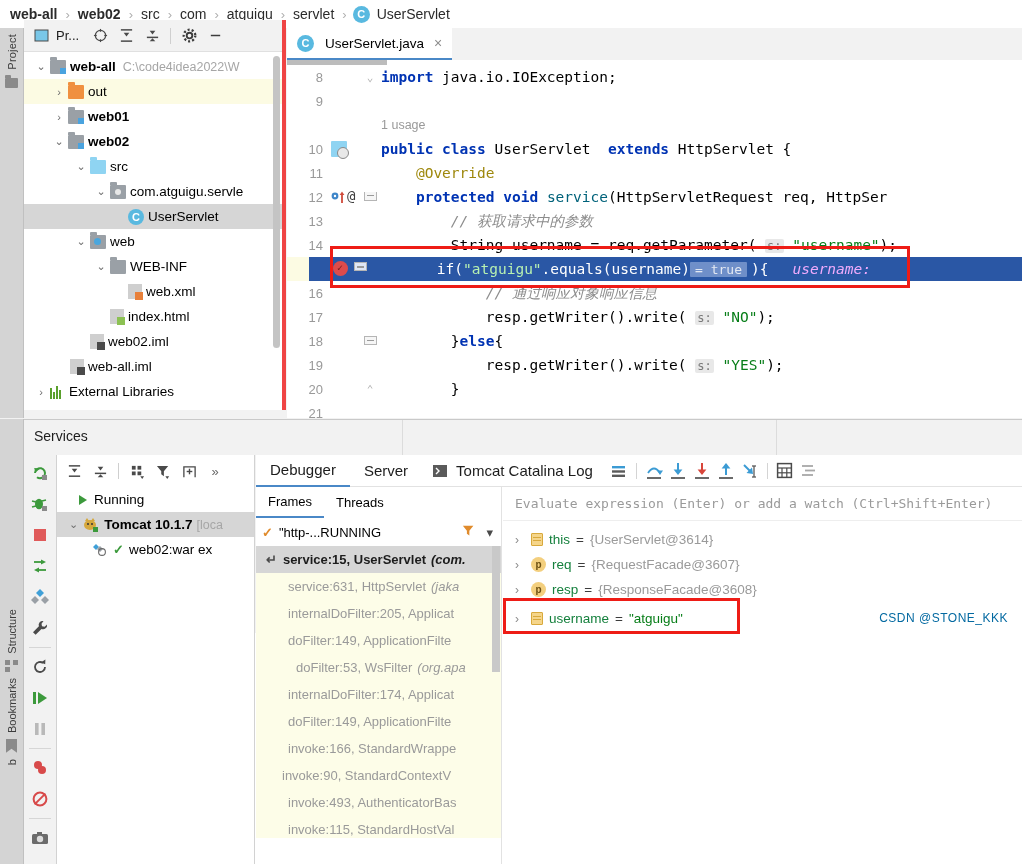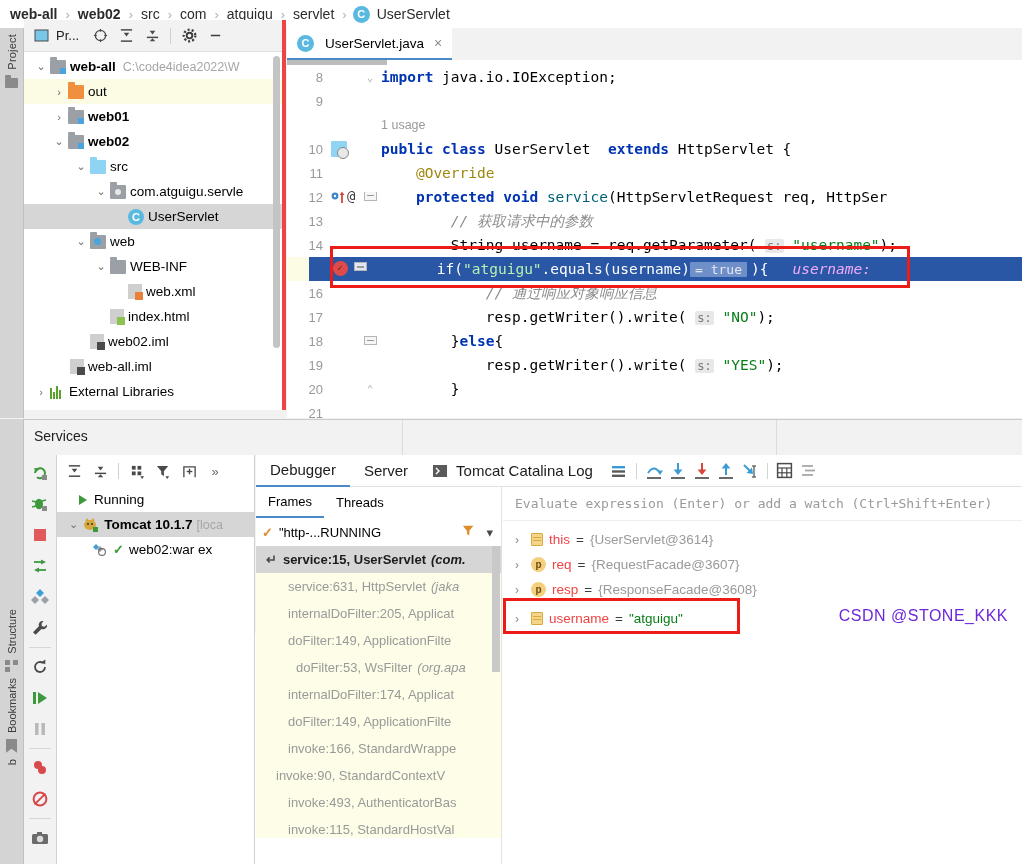--- a/index.html
+++ b/index.html
@@ -220,26 +220,26 @@
   .vars-col { position:absolute; left:247px; top:32px; right:0; height:377px; background:#ffffff; }
   .eval-row { height:34px; display:flex; align-items:center; padding-left:12px;
     font-family:"DejaVu Sans Mono","Liberation Mono",monospace; font-size:13px; color:#9a9a9a;
     border-bottom:1px solid #eeeeee;}
   .vrow { height:25px; display:flex; align-items:center; padding-left:12px; gap:6px; font-size:13.5px; white-space:nowrap;}
   .vexp { color:#8c8c8c; font-size:12px; width:10px; }
   .vic-fld { width:12px;height:13px;background:#f5d58a;border:1px solid #d8a93c;border-radius:1px;position:relative;}
   .vic-fld:after{content:"";position:absolute;left:1px;top:3px;right:1px;height:1px;background:#d8a93c;box-shadow:0 3px 0 #d8a93c;}
   .vic-p { width:15px;height:15px;border-radius:50%;background:#f3cf7e;color:#6b4f12;font-size:10px;
     display:flex;align-items:center;justify-content:center;font-weight:bold;}
-  .vname { color:#ef4444; }
+  .vname { color:#15803d; }
   .veq { color:#3c3c3c; }
   .vval { color:#9a9a9a; }
   .vval.s { color:#067d17; }
 
-  .watermark { position:absolute; right:14px; bottom:8px; color:#6d28d9; font-size:16px; letter-spacing:0.5px;margin-left:20px;}
+  .watermark { position:absolute; right:14px; bottom:8px; color:#0369a1; font-size:12px; letter-spacing:0.5px;margin-left:20px;}
 </style>
 </head>
 <body>
 
 <div class="app">
 
   <div class="breadcrumb">
     <span class="crumb bold">web-all</span>
     <span class="crumb-sep">›</span>
     <span class="crumb bold">web02</span>
@@ -814,21 +814,21 @@
         </div>
         <div class="fr" style="padding-left:32px;">
           <span>internalDoFilter:174, Applicat</span>
         </div>
         <div class="fr" style="padding-left:32px;">
           <span>doFilter:149, ApplicationFilte</span>
         </div>
         <div class="fr" style="padding-left:32px;">
           <span>invoke:166, StandardWrappe</span>
         </div>
-        <div class="fr" style="padding-left:20px;">
+        <div class="fr" style="padding-left:20px;margin-left:6px;">
           <span>invoke:90, StandardContextV</span>
         </div>
         <div class="fr" style="padding-left:32px;">
           <span>invoke:493, AuthenticatorBas</span>
         </div>
         <div class="fr" style="padding-left:32px;">
           <span>invoke:115, StandardHostVal</span>
         </div>
 
         <div class="fr-thumb"></div>

